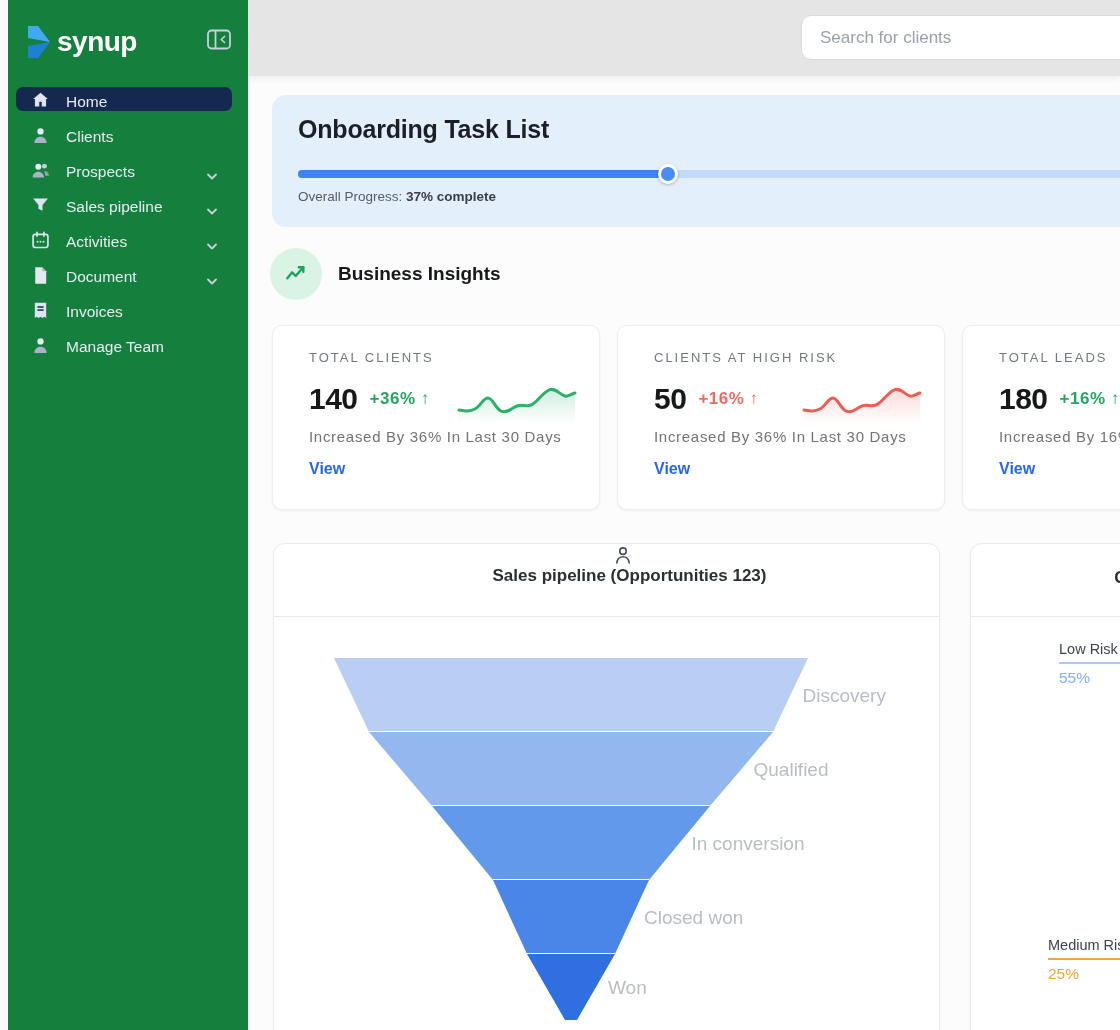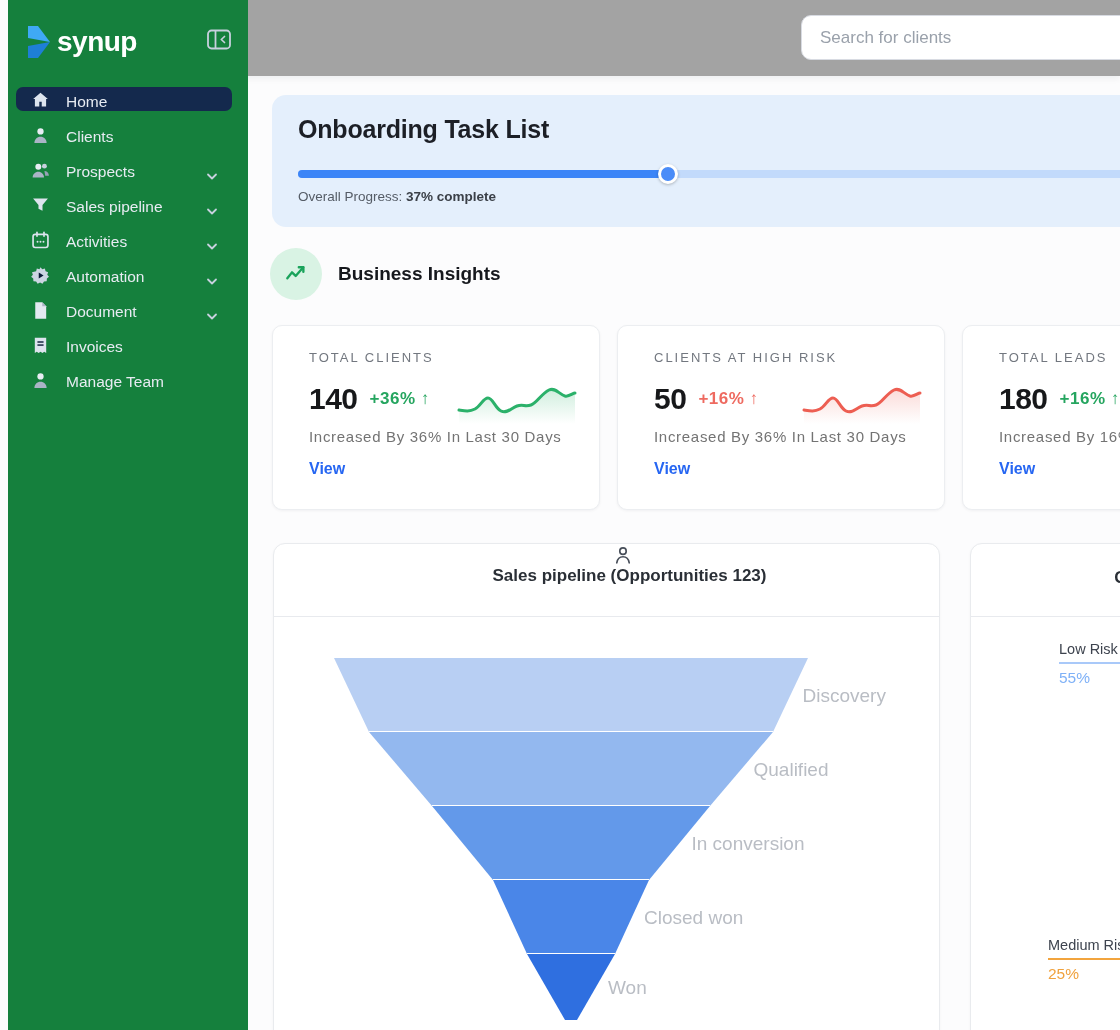--- a/index.html
+++ b/index.html
@@ -14,21 +14,21 @@
   .logo-text { color:#ffffff; font-size:28px; font-weight:800; letter-spacing:-0.5px; }
   .collapse-btn { position:absolute; right:0; top:6px; width:30px; height:26px; cursor:pointer; display:flex; align-items:center; justify-content:center; }
   .nav { position:absolute; top:87px; left:0; right:0; }
   .nav-item { height:24px; margin:0 16px 11px 8px; border-radius:7px; display:flex; align-items:flex-end; padding:0 14px; color:#e7ebf2; font-size:15.5px; cursor:pointer; }
   .nav-item.active { background:#14294d; }
   .nav-icon { width:21px; height:21px; margin-right:15px; flex:0 0 auto; }
   .nav-label { flex:1 1 auto; }
   .nav-chevron { width:12px; height:8px; flex:0 0 auto; }
 
   
-  .topbar { position:absolute; left:240px; top:0; width:880px; height:76px; background:#a3a3a3; z-index:10; box-shadow:0 3px 6px rgba(20,30,50,0.06); }
+  .topbar { position:absolute; left:240px; top:0; width:880px; height:76px; background:#e5e5e5; z-index:10; box-shadow:0 3px 6px rgba(20,30,50,0.06); }
   .search-input { position:absolute; left:561px; top:15px; width:380px; height:45px; border:1.5px solid #d8dbe2; border-radius:10px; padding:0 18px; font-size:17px; font-family:"Liberation Sans", sans-serif; color:#333; background:#fff; outline:none; }
   .search-input::placeholder { color:#9aa1ab; }
 
   
   .onboarding-card { position:absolute; left:272px; top:95px; width:1060px; height:132px; border-radius:14px; padding:20px 26px; }
   .onboarding-title { font-size:25px; font-weight:700; color:#1c1f26; letter-spacing:-0.2px; }
   .progress-wrap { position:absolute; left:26px; top:69px; width:1000px; height:20px; cursor:pointer; }
   .progress-track { position:absolute; left:0; top:6px; width:100%; height:8px; border-radius:6px; }
   .progress-fill { position:absolute; left:0; top:6px; height:8px; border-radius:6px 0 0 6px; }
   .progress-knob { position:absolute; top:0; width:20px; height:20px; border-radius:50%; background:#4a8cf8; border:3px solid #ffffff; box-shadow:0 1px 3px rgba(0,0,0,0.25); cursor:grab; }
@@ -125,30 +125,20 @@
       <div class="nav-item">
         <svg class="nav-icon" viewBox="0 0 24 24">
             <rect x="3.5" y="5" width="17" height="15" rx="2.5" fill="none" stroke="#dde4ee" stroke-width="1.9"></rect>
             <line x1="8" y1="2.8" x2="8" y2="7" stroke="#dde4ee" stroke-width="1.9" stroke-linecap="round"></line>
             <line x1="16" y1="2.8" x2="16" y2="7" stroke="#dde4ee" stroke-width="1.9" stroke-linecap="round"></line>
             <circle cx="8.6" cy="13.5" r="1.1" fill="#dde4ee"></circle>
             <circle cx="12" cy="13.5" r="1.1" fill="#dde4ee"></circle>
             <circle cx="15.4" cy="13.5" r="1.1" fill="#dde4ee"></circle>
           </svg>
         <span class="nav-label">Activities</span>
-        <svg class="nav-chevron" viewBox="0 0 12 8">
-            <path d="M2 1.5 6 5.5 10 1.5" fill="none" stroke="#c7d0de" stroke-width="1.8" stroke-linecap="round" stroke-linejoin="round"></path>
-          </svg>
-      </div>
-      <div class="nav-item">
-        <svg class="nav-icon" viewBox="0 0 24 24">
-            <path d="M12 2.5l2 2.4 3-.8.8 3 2.9 1.1-1 2.9 2 2.4-2.4 2-.2 3.1-3.1.2-1.7 2.6-2.8-1.3-2.8 1.3-1.7-2.6-3.1-.2-.2-3.1-2.4-2 2-2.4-1-2.9L7 7.1l.8-3 3 .8z" fill="#ccd5e2"></path>
-            <path d="M10 8.5l5.5 3.5L10 15.5z" fill="#0a1a36"></path>
-          </svg>
-        <span class="nav-label">Automation</span>
         <svg class="nav-chevron" viewBox="0 0 12 8">
             <path d="M2 1.5 6 5.5 10 1.5" fill="none" stroke="#c7d0de" stroke-width="1.8" stroke-linecap="round" stroke-linejoin="round"></path>
           </svg>
       </div>
       <div class="nav-item">
         <svg class="nav-icon" viewBox="0 0 24 24">
             <path d="M6 2.5h8l4.5 4.5v14.5H6z" fill="#e3e9f1"></path>
             <path d="M14 2.5l4.5 4.5H14z" fill="#aab4c6"></path>
           </svg>
         <span class="nav-label">Document</span>

